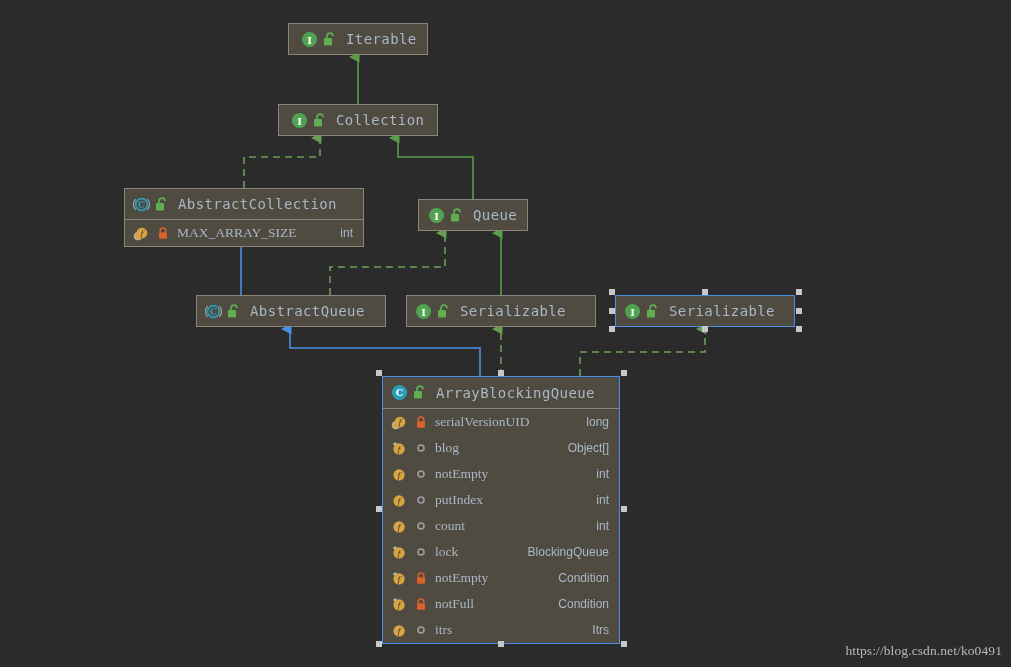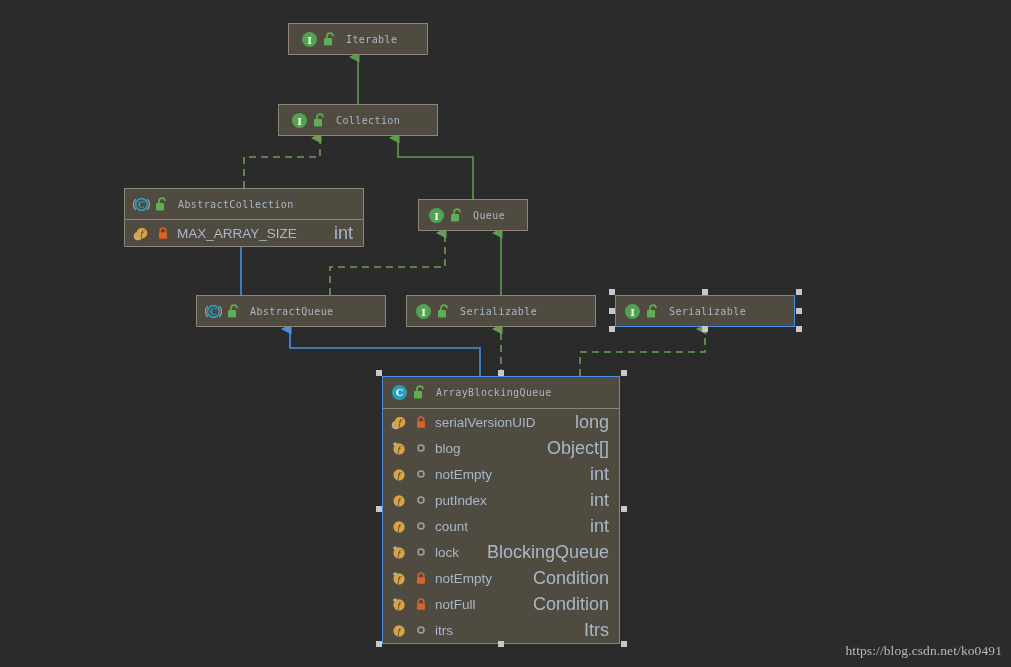--- a/index.html
+++ b/index.html
@@ -47,46 +47,46 @@
   .node-header {
     display: flex;
     align-items: center;
     height: 30px;
     padding: 0 10px 0 8px;
     box-sizing: border-box;
     white-space: nowrap;
   }
   .node-title {
     font-family: "DejaVu Sans Mono", "Liberation Mono", monospace;
-    font-size: 10px;
+    font-size: 14px;
     color: #a9b7c6;
     letter-spacing: 0.4px;
     margin-left: 10px;
   }
 
   .node-fields {
     border-top: 1px solid #8a8578;
   }
   .field-row {
     display: flex;
     align-items: center;
     height: 26px;
     padding: 0 10px 0 8px;
     box-sizing: border-box;
     white-space: nowrap;
   }
   .field-name {
-    font-family: Liberation Sans, sans-serif;
+    font-family: Liberation Serif, serif;
     font-size: 13.5px;
     color: #a9b7c6;
     margin-left: 8px;
   }
   .field-type {
     font-family: "Liberation Sans", sans-serif;
-    font-size: 18px;
+    font-size: 12px;
     color: #a9b7c6;
     margin-left: auto;
   }
 
   
   .icon {
     display: inline-flex;
     align-items: center;
     justify-content: center;
     flex: none;

